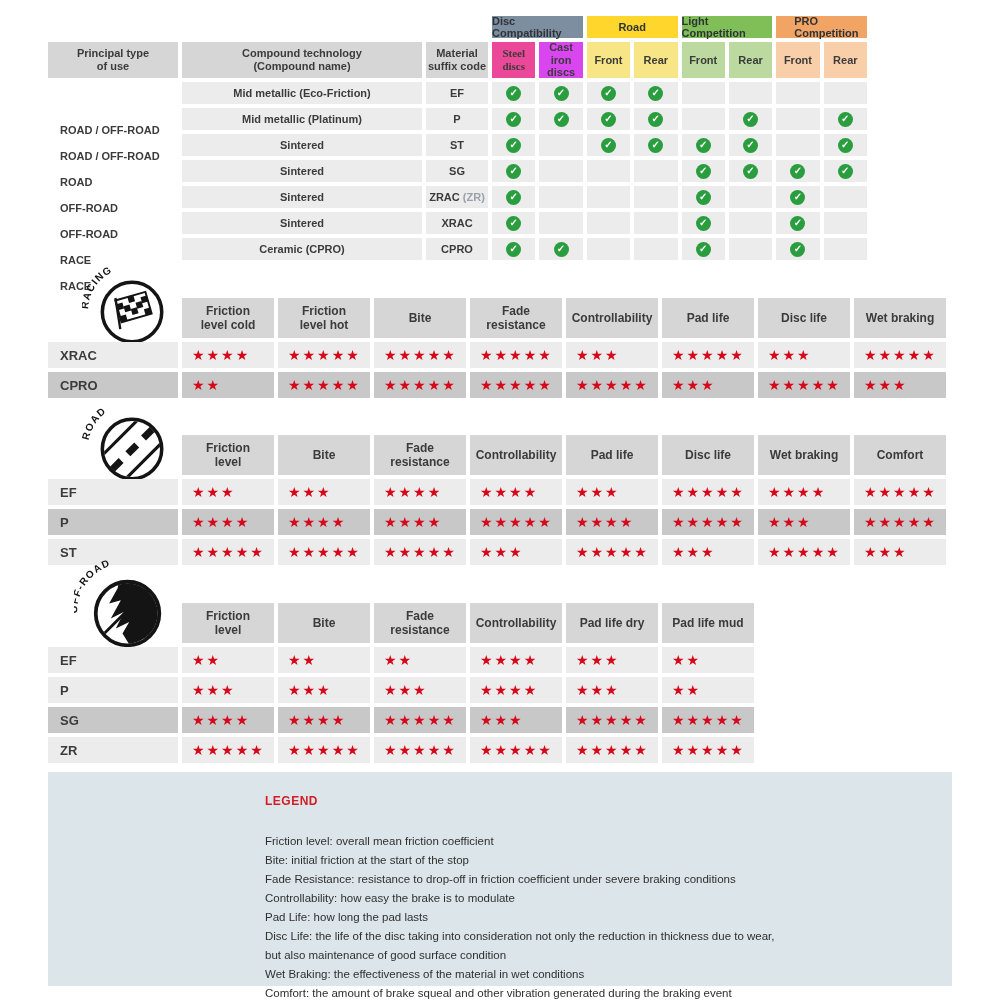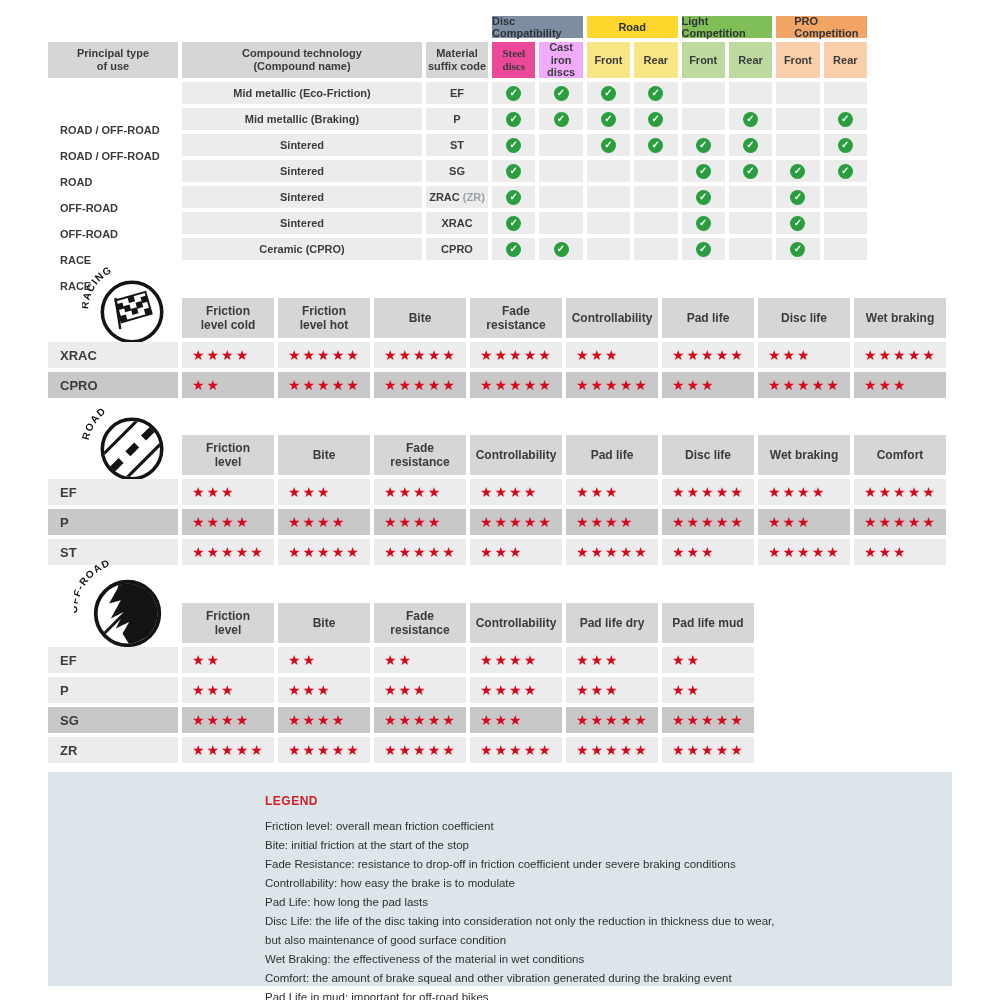--- a/index.html
+++ b/index.html
@@ -35,21 +35,21 @@
            font-size:14px; letter-spacing:2px; white-space:nowrap; }
 
   
   .badge { position:absolute; }
   .arc-text { font-family:"Liberation Sans",sans-serif; font-size:13px; font-weight:700;
               fill:#141414; letter-spacing:1.5px; }
 
   
   .legend { position:absolute; left:48px; top:772px; width:904px; height:214px;
             background:#dce6ea; padding:22px 20px 0 217px; }
-  .ltitle { color:#d21d24; font-size:12px; font-weight:700; letter-spacing:0.5px; margin-bottom:9px; }
+  .ltitle { color:#d21d24; font-size:12px; font-weight:700; letter-spacing:0.5px; margin-bottom:24px; }
   .lline  { font-size:11.5px; line-height:19px; color:#2f2f2f; }
   .lterm  { font-weight:400; }
 </style>
 </head>
 <body>
 
 <div class="page">
 
   <div class="compat">
       <div class="gspacer" style="grid-column: span 3;"></div>
@@ -58,21 +58,21 @@
       <div class="ghead" style="grid-column: span 2; background: rgb(128, 191, 88);">Light Competition</div>
       <div class="ghead" style="grid-column: span 2; background: rgb(242, 164, 101); padding-left: 18px;">PRO Competition</div>
       <div class="chead">Principal type
 of use</div>
       <div class="chead">Compound technology
 (Compound name)</div>
       <div class="chead">Material
 suffix code</div>
       <div class="chead" style="background: #ec4899; font-family: Liberation Serif, serif;">Steel
 discs</div>
-      <div class="chead" style="background: #f0abfc;">Cast iron
+      <div class="chead" style="background: #d946ef;">Cast iron
 discs</div>
       <div class="chead" style="background: rgb(248, 230, 134);">Front</div>
       <div class="chead" style="background: rgb(248, 230, 134);">Rear</div>
       <div class="chead" style="background: rgb(188, 218, 159);">Front</div>
       <div class="chead" style="background: rgb(188, 218, 159);">Rear</div>
       <div class="chead" style="background: rgb(249, 207, 169);">Front</div>
       <div class="chead" style="background: rgb(249, 207, 169);">Rear</div>
       <div class="cell tleft">ROAD / OFF-ROAD</div>
       <div class="cell">Mid metallic (Eco-Friction)</div>
       <div class="cell">EF</div>
@@ -86,21 +86,21 @@
         <span class="check">✓</span>
       </div>
       <div class="cell">
         <span class="check">✓</span>
       </div>
       <div class="cell"></div>
       <div class="cell"></div>
       <div class="cell"></div>
       <div class="cell"></div>
       <div class="cell tleft">ROAD / OFF-ROAD</div>
-      <div class="cell">Mid metallic (Braking)</div>
+      <div class="cell">Mid metallic (Platinum)</div>
       <div class="cell">P</div>
       <div class="cell">
         <span class="check">✓</span>
       </div>
       <div class="cell">
         <span class="check">✓</span>
       </div>
       <div class="cell">
         <span class="check">✓</span>
       </div>

